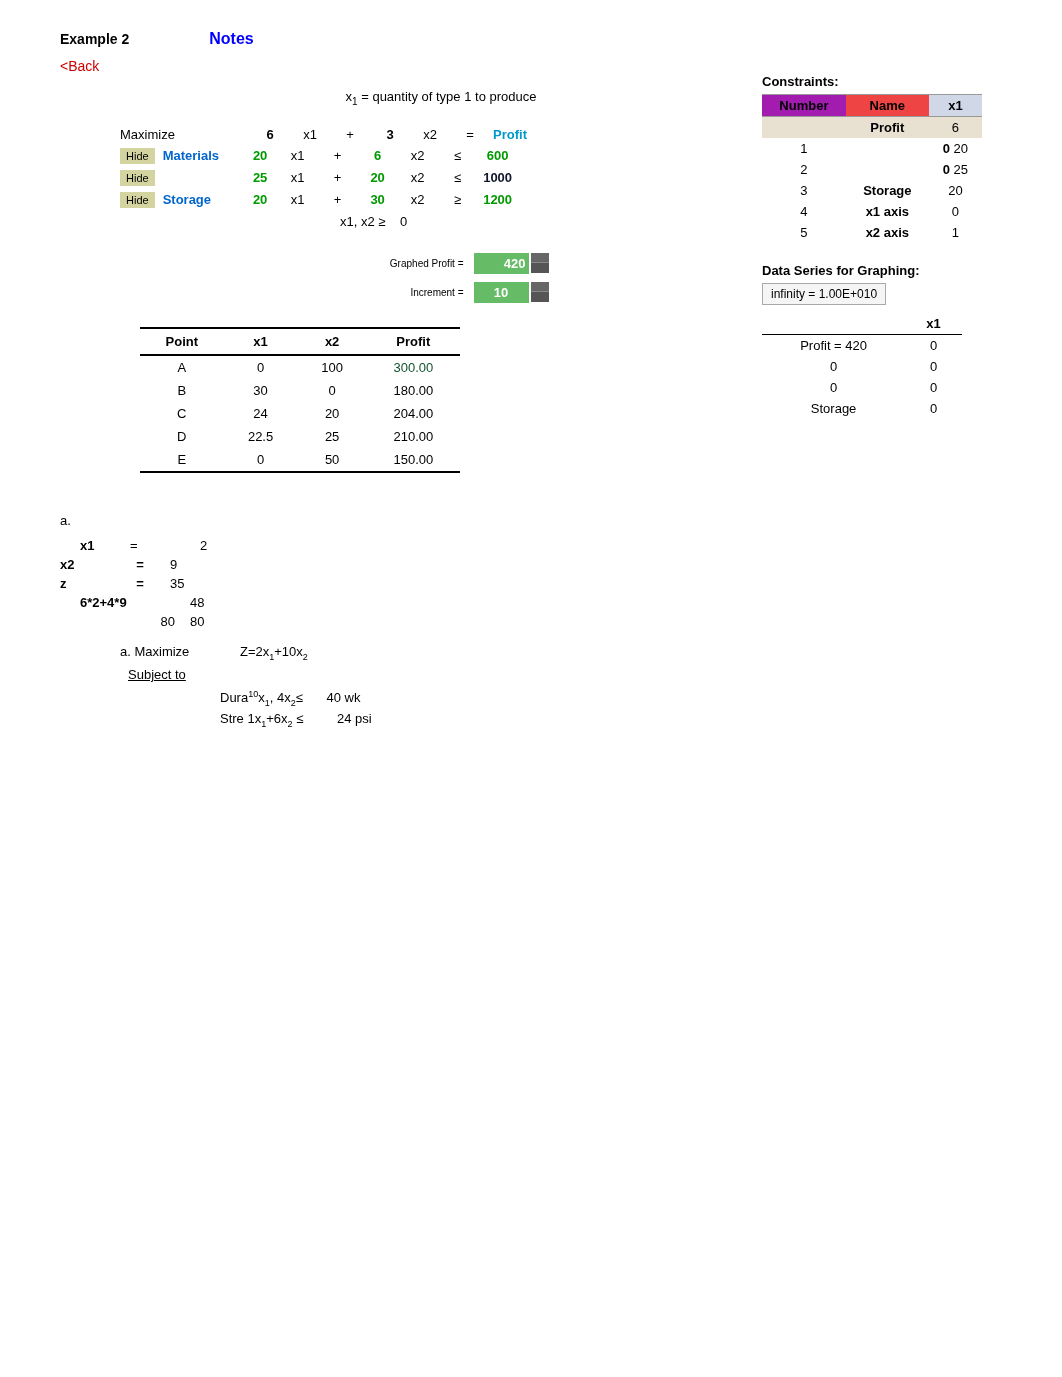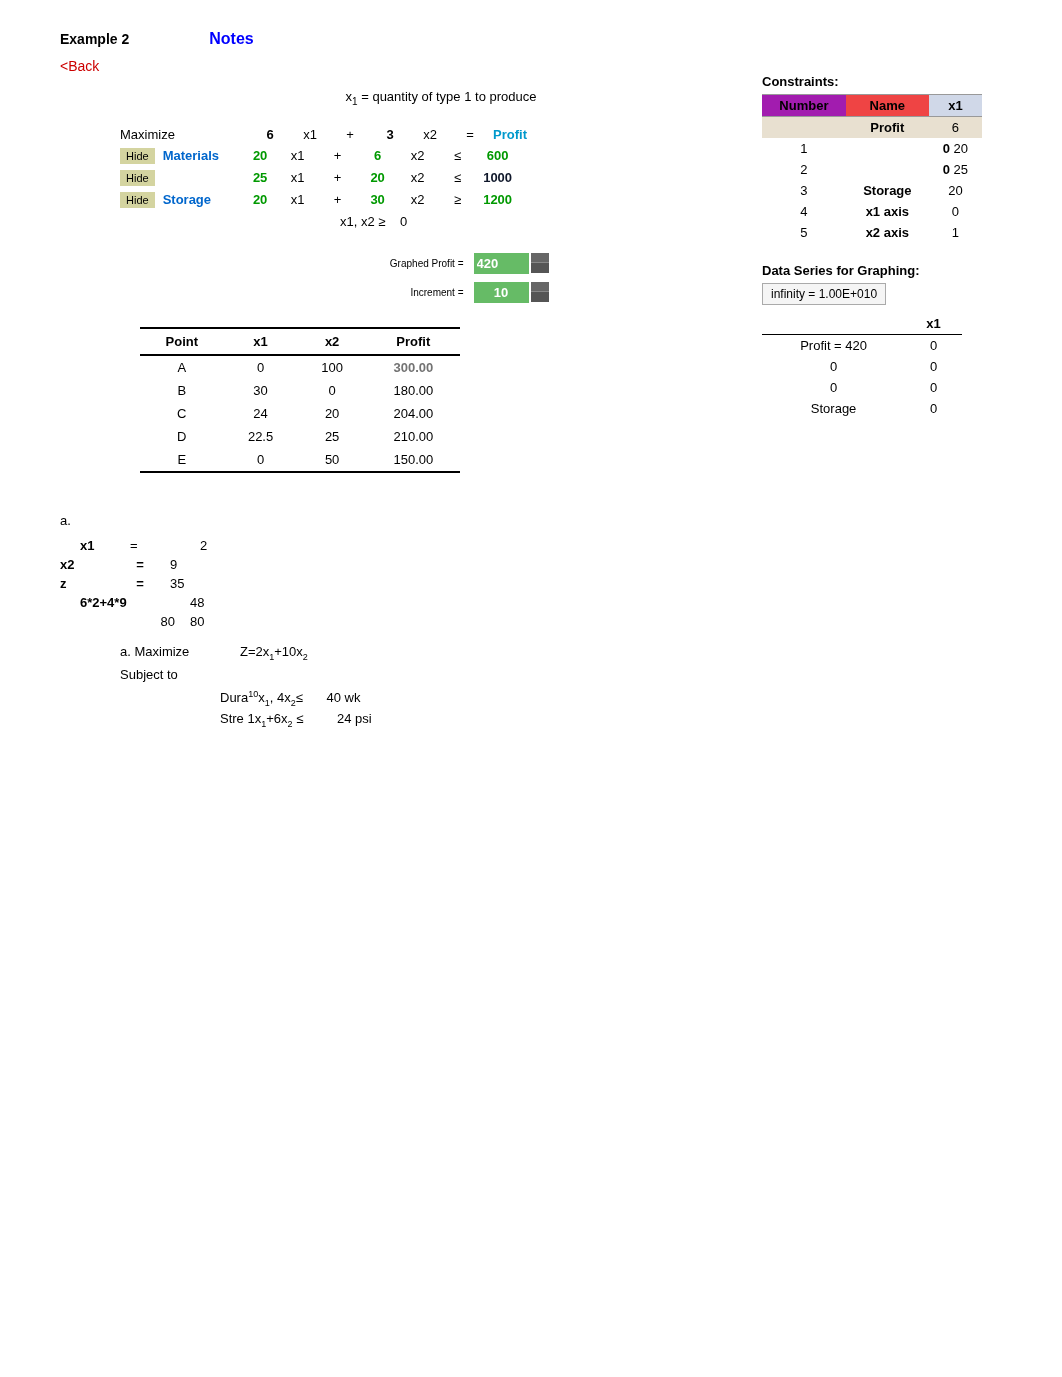--- a/index.html
+++ b/index.html
@@ -81,21 +81,21 @@
       padding: 5px 15px;
       border-top: 2px solid #000;
       border-bottom: 1px solid #000;
     }
     .points-table td {
       text-align: center;
       padding: 4px 15px;
     }
     .points-table tr:first-child td { border-top: 2px solid #000; }
     .points-table tr:last-child td { border-bottom: 2px solid #000; }
-    .profit-highlight { color: #737373; font-weight: bold; }
+    .profit-highlight { color: #14532d; font-weight: normal; }
     
     .constraints-box { margin-top: 0; }
     .constraints-title { font-weight: bold; font-size: 13px; margin-bottom: 5px; }
     .constraints-table {
       border-collapse: collapse;
       width: 220px;
     }
     .constraints-table th {
       text-align: center;
       font-weight: bold;
@@ -204,21 +204,21 @@
       <span class="eq-cell-bold" style="color:#009900;">1200</span>
     </div>
 
     <div class="eq-row" style="padding-left: 280px;">
       <span>x1,  x2  ≥  &nbsp;&nbsp;&nbsp;0</span>
     </div>
 
     <div class="graphed-section">
       <div class="graphed-row">
         <span class="graphed-label">Graphed Profit =</span>
-        <input type="text" class="graphed-input" value="420" style="background: rgb(102, 187, 102); color: white; font-weight: bold; border: none; width: 55px; text-align: left; padding: 3px; font-size: 13px;">
+        <input type="text" class="graphed-input" value="420" style="background: rgb(102, 187, 102); color: white; font-weight: bold; border: none; width: 55px; text-align: right; padding: 3px; font-size: 13px;">
         <div style="display:flex; flex-direction:column; margin-left:2px;">
           <div style="width:18px; height:10px; background:#666; cursor:pointer; border-bottom:1px solid #888;"></div>
           <div style="width:18px; height:10px; background:#555; cursor:pointer;"></div>
         </div>
       </div>
       <div class="graphed-row">
         <span class="graphed-label">Increment =</span>
         <input type="text" class="graphed-input" value="10" style="background: rgb(102, 187, 102); color: white; font-weight: bold; border: none; width: 55px; text-align: center; padding: 3px; font-size: 13px;">
         <div style="display:flex; flex-direction:column; margin-left:2px;">
           <div style="width:18px; height:10px; background:#666; cursor:pointer; border-bottom:1px solid #888;"></div>
@@ -379,21 +379,21 @@
   <div class="bottom-eq-row" style="padding-left:80px;">
     <span style="min-width:50px; text-align:right; padding-right:15px;">80</span>
     <span>80</span>
   </div>
 
   <div style="margin-top:15px; padding-left:60px;">
     <div style="display:flex; align-items:baseline; margin:6px 0;">
       <span style="min-width:120px;">a. Maximize</span>
       <span>Z=2x<span class="sub2">1</span>+10x<span class="sub2">2</span></span>
     </div>
-    <div style="margin:6px 0;">
+    <div style="margin:6px 8px;text-decoration:underline;">
       <span>Subject to</span>
     </div>
     <div style="padding-left:100px; margin:4px 0;">
       <span>Dura<span class="sup">10</span>x<span class="sub2">1</span>, 4x<span class="sub2">2</span>≤</span>
       <span style="padding-left:20px;">40 wk</span>
     </div>
     <div style="padding-left:100px; margin:4px 0;">
       <span>Stre 1x<span class="sub2">1</span>+6x<span class="sub2">2</span> ≤</span>
       <span style="padding-left:30px;">24 psi</span>
     </div>

